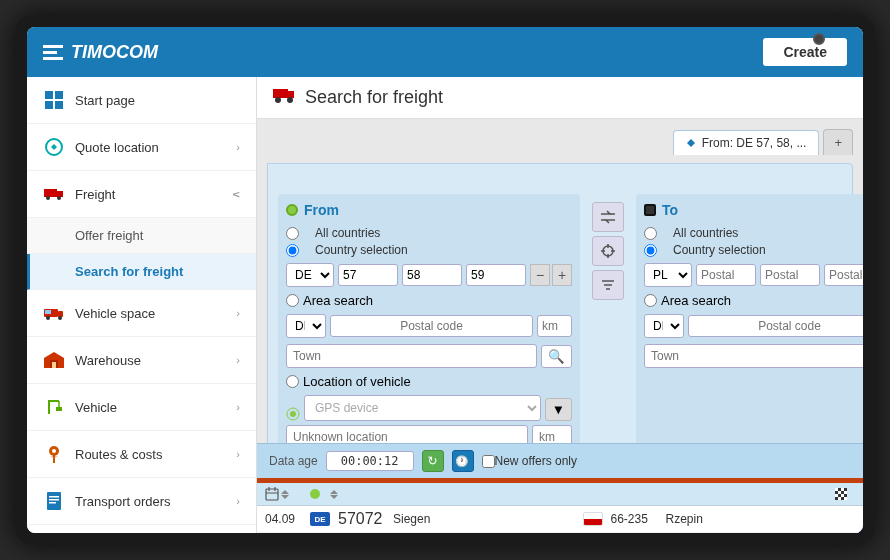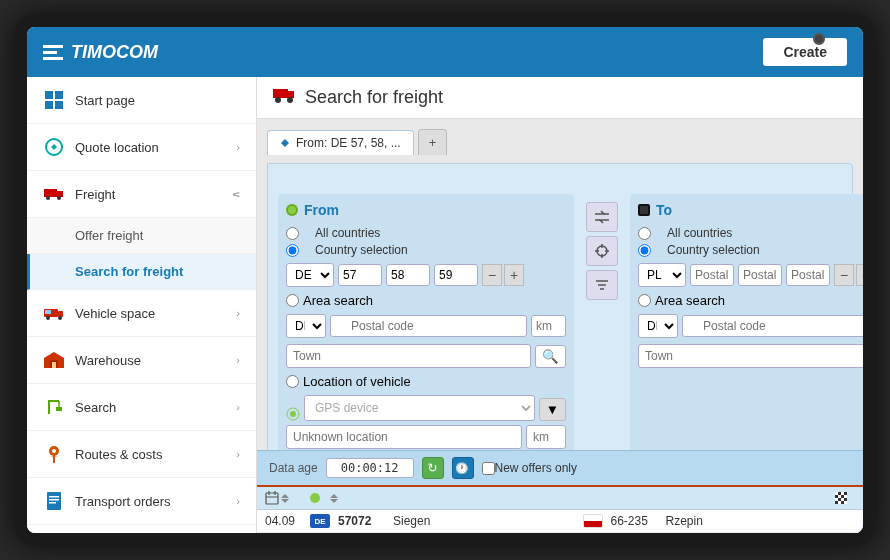--- a/index.html
+++ b/index.html
@@ -175,20 +175,21 @@
       flex: 1;
       overflow: auto;
       padding: 10px;
     }
     
     .tab-bar {
       display: flex;
       align-items: center;
       gap: 4px;
       margin-bottom: 8px;
+      justify-content: flex-end;
     }
     .tab-item {
       background: #d0e8f5;
       border: 1px solid #b0c8e0;
       border-bottom: none;
       padding: 5px 12px;
       border-radius: 4px 4px 0 0;
       font-size: 12px;
       color: #1a7ab5;
       cursor: pointer;
@@ -271,21 +272,21 @@
     }
     .postal-select {
       padding: 3px 4px;
       font-size: 12px;
       border: 1px solid #aac;
       border-radius: 3px;
       background: white;
       width: 48px;
     }
     .postal-input {
-      width: 44px;
+      width: 60px;
       padding: 3px 4px;
       font-size: 12px;
       border: 1px solid #aac;
       border-radius: 3px;
     }
     .plus-minus {
       display: flex;
       gap: 2px;
     }
     .pm-btn {
@@ -316,20 +317,21 @@
       background: white;
     }
     .area-postal {
       flex: 1;
       padding: 3px 20px;
       font-size: 12px;
       border: 1px solid #aac;
       border-radius: 3px;
       background: white;
       color: #aaa;
+      text-align: center;
     }
     .area-km {
       width: 35px;
       padding: 3px 4px;
       font-size: 12px;
       border: 1px solid #aac;
       border-radius: 3px;
       background: white;
       color: #aaa;
     }
@@ -484,21 +486,21 @@
     }
     .new-offers-check {
       display: flex;
       align-items: center;
       gap: 0;
       font-size: 12px;
     }
     
     .results-table {
       background: #3b82f6;
-      border-top: 2px solid #c2410c;
+      border-top: 5px solid #c2410c;
       flex-shrink: 0;
     }
     .table-header-row {
       display: flex;
       background: #d0e8f5;
       border-bottom: 1px solid #bcd;
       padding: 4px 8px;
       font-size: 11px;
       color: #555;
     }
@@ -671,21 +673,21 @@
 
         <div class="sidebar-item">
           <div class="item-icon">
             <svg width="18" height="18" viewBox="0 0 18 18">
               <line x1="4" y1="2" x2="4" y2="16" stroke="#55aa00" stroke-width="2"></line>
               <line x1="4" y1="3" x2="14" y2="3" stroke="#55aa00" stroke-width="2"></line>
               <line x1="14" y1="3" x2="14" y2="9" stroke="#55aa00" stroke-width="1.5"></line>
               <rect x="11" y="9" width="6" height="4" fill="#55aa00"></rect>
             </svg>
           </div>
-          <span class="item-label">Search</span>
+          <span class="item-label">Vehicle</span>
           <span class="chevron">›</span>
         </div>
 
         <div class="sidebar-item">
           <div class="item-icon">
             <svg width="16" height="18" viewBox="0 0 16 18">
               <circle cx="8" cy="6" r="5" fill="#cc5500"></circle>
               <circle cx="8" cy="6" r="2" fill="white"></circle>
               <path d="M8 10 L8 18" stroke="#cc5500" stroke-width="2"></path>
               <path d="M4 11 Q8 14 12 11" fill="#cc5500" opacity="0.4"></path>
@@ -917,21 +919,21 @@
               <div class="chess-icon"></div>
             </div>
           </div>
           <div class="table-data-row">
             <div style="width:45px;font-size:12px;color:#333">04.09</div>
             <div style="width:28px">
               <div class="flag-icon" style="background:#1a5ab5;">
                 <span style="font-size:8px;color:white;font-weight:bold">DE</span>
               </div>
             </div>
-            <div style="width:55px;font-size:12px;color:#333;font-weight:bold">57072</div>
+            <div style="width:55px;font-size:16px;color:#333;font-weight:normal">57072</div>
             <div style="flex:1;font-size:12px;color:#333">Siegen</div>
             <div style="width:28px">
               <div class="flag-icon flag-pl">
               </div>
             </div>
             <div style="width:55px;font-size:12px;color:#333">66-235</div>
             <div style="flex:1;font-size:12px;color:#333">Rzepin</div>
           </div>
         </div>
       </div>

